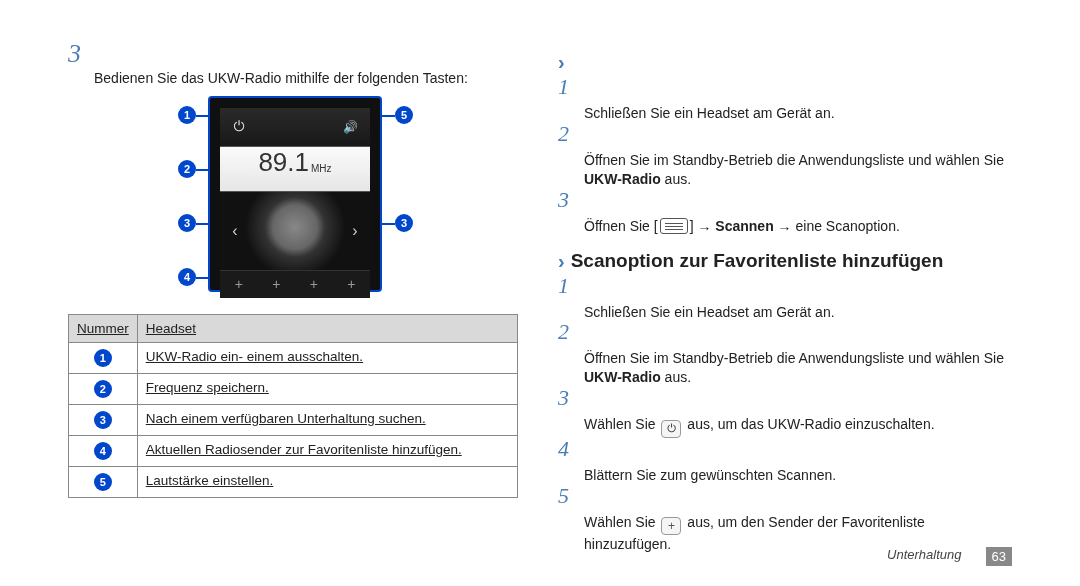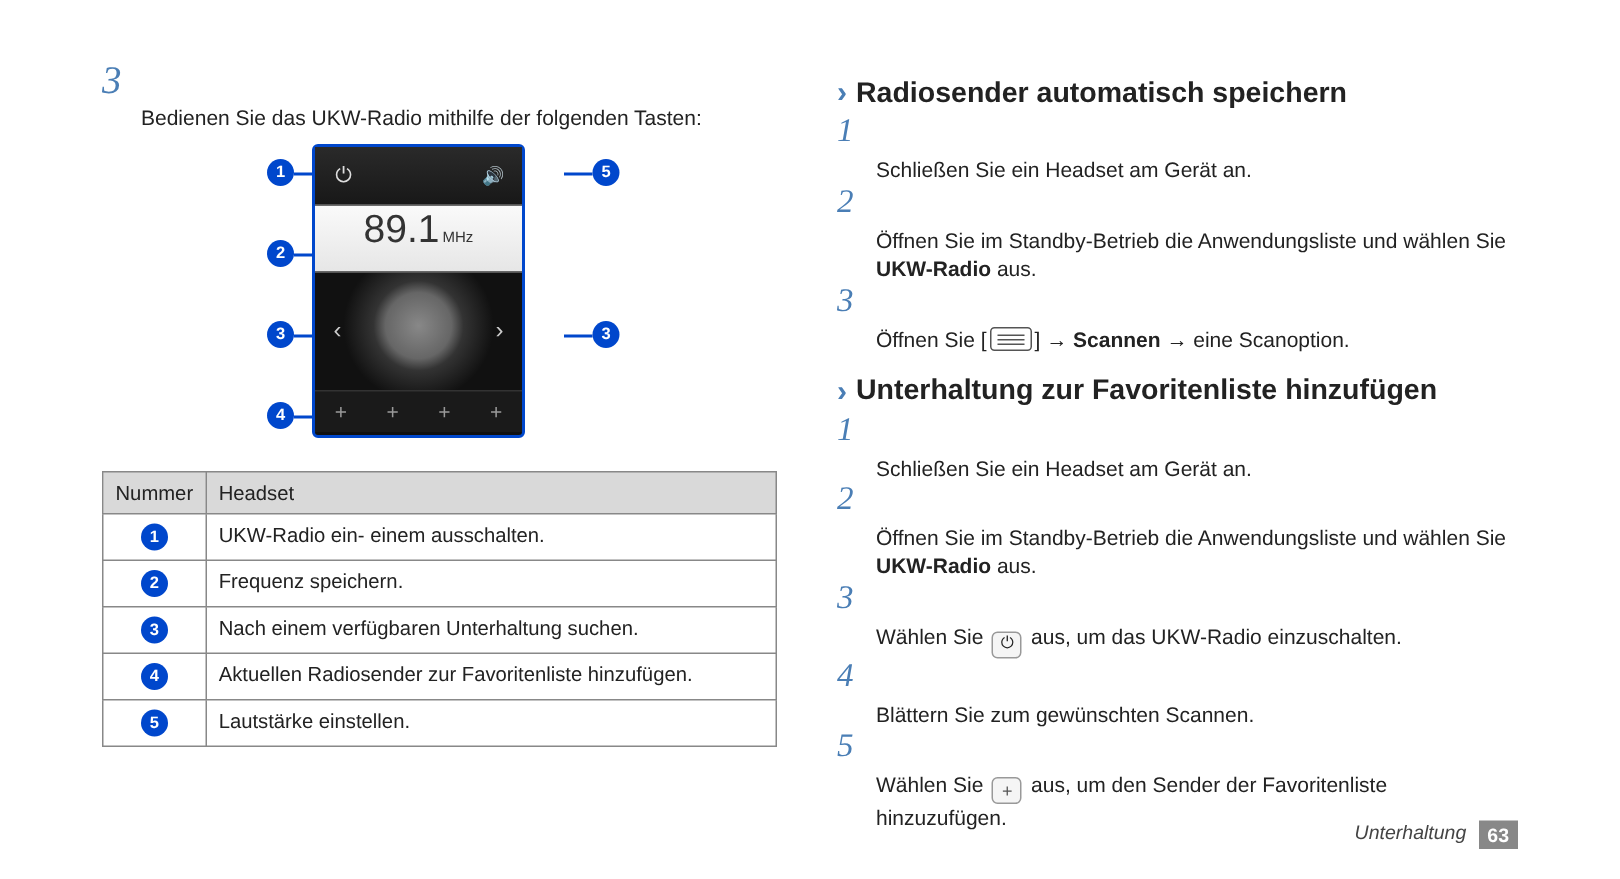--- a/index.html
+++ b/index.html
@@ -55,26 +55,26 @@
   }
   .diagram {
     position: relative;
     width: 310px;
     height: 200px;
   }
   .phone-ui {
     position: absolute;
     left: 70px;
     top: 0;
-    width: 142px;
+    width: 174px;
     height: 196px;
     border: 2px solid #0047cc;
     border-radius: 4px;
     background: #101010;
-    padding: 0;
+    padding: 10px;
   }
   .ui-top {
     height: 38px;
     background: linear-gradient(#2a2a2a,#181818);
     display: flex;
     align-items: center;
     justify-content: space-between;
     padding: 0 8px;
   }
   .ui-icon {
@@ -148,20 +148,21 @@
   .callout-line {
     position: absolute;
     height: 2px;
     background: #0047cc;
   }
 
   .tbl {
     width: 100%;
     border-collapse: collapse;
     font-size: 13.5px;
+    text-decoration: underline;
   }
   .tbl th, .tbl td {
     border: 1px solid #888;
     padding: 6px 8px;
     text-align: left;
     vertical-align: top;
   }
   .tbl th {
     background: #d9d9d9;
     font-weight: normal;
@@ -248,22 +249,23 @@
     font-style: italic;
     color: #444;
     display: flex;
     gap: 8px;
   }
   .footer .pagenum {
     font-style: normal;
     background: #888;
     color: #fff;
     padding: 2px 6px;
-    font-weight: bold;
+    font-weight: normal;
     font-size: 13px;
+    margin-left: 16px;
   }
 </style>
 </head>
 <body>
 
 <div class="page">
   <div class="col col-left">
 
     <div class="step-3-text">
       <span class="step-num">3</span>
@@ -344,21 +346,20 @@
         </tr>
       </tbody>
     </table>
 
   </div>
 
   <div class="col col-right">
 
     <div class="section-head">
       <span class="chevron-head">›</span>
-      <span>Radiosender automatisch speichern</span>
     </div>
 
     <div class="step-list">
       <div class="step-row">
         <span class="step-num step-num-small">1</span>
         <span class="step-text">Schließen Sie ein Headset am Gerät an.</span>
       </div>
       <div class="step-row">
         <span class="step-num step-num-small">2</span>
         <span class="step-text">
@@ -369,21 +370,21 @@
         <span class="step-num step-num-small">3</span>
         <span class="step-text">
           <span>Öffnen Sie [</span><span class="menu-icon"></span><span>] → </span><b>Scannen</b><span> → eine Scanoption.</span>
           <br>
         </span>
       </div>
     </div>
 
     <div class="section-head" style="margin-top:14px">
       <span class="chevron-head">›</span>
-      <span>Unterhaltung zur Favoritenliste hinzufügen</span>
+      <span>Scanoption zur Favoritenliste hinzufügen</span>
     </div>
 
     <div class="step-list">
       <div class="step-row">
         <span class="step-num step-num-small">1</span>
         <span class="step-text">Schließen Sie ein Headset am Gerät an.</span>
       </div>
       <div class="step-row">
         <span class="step-num step-num-small">2</span>
         <span class="step-text">

